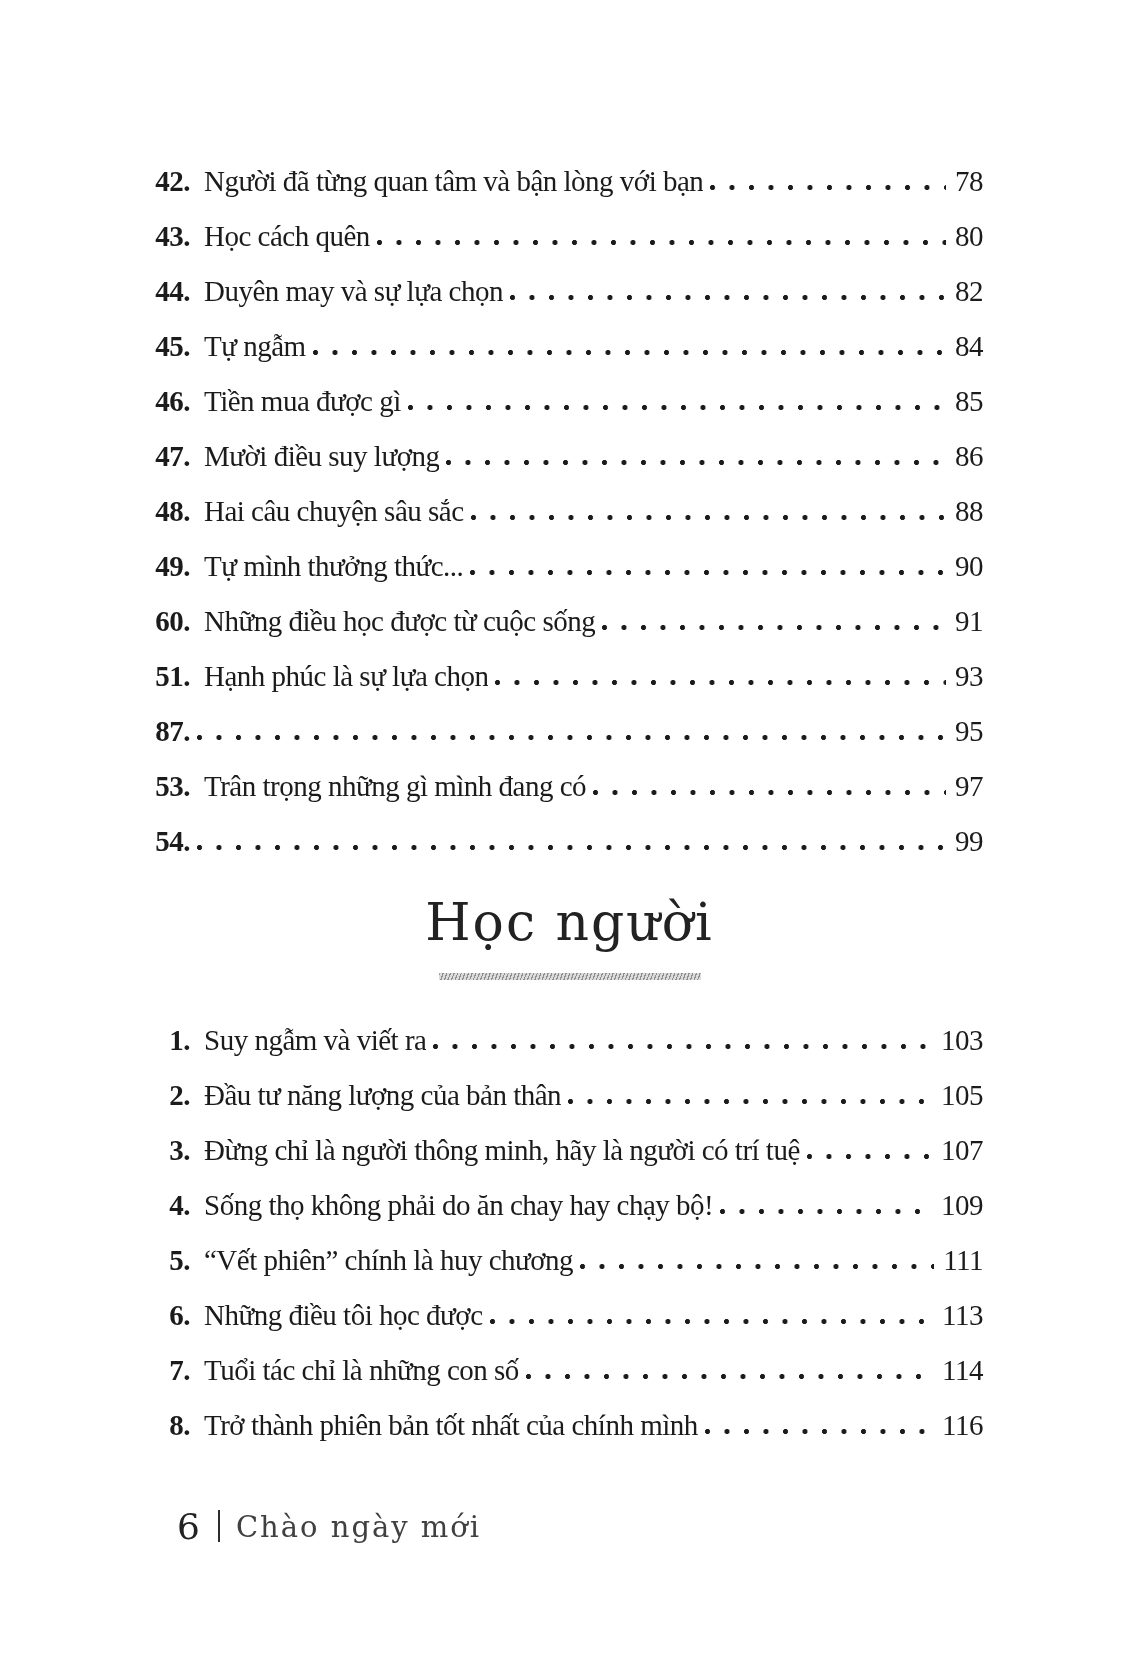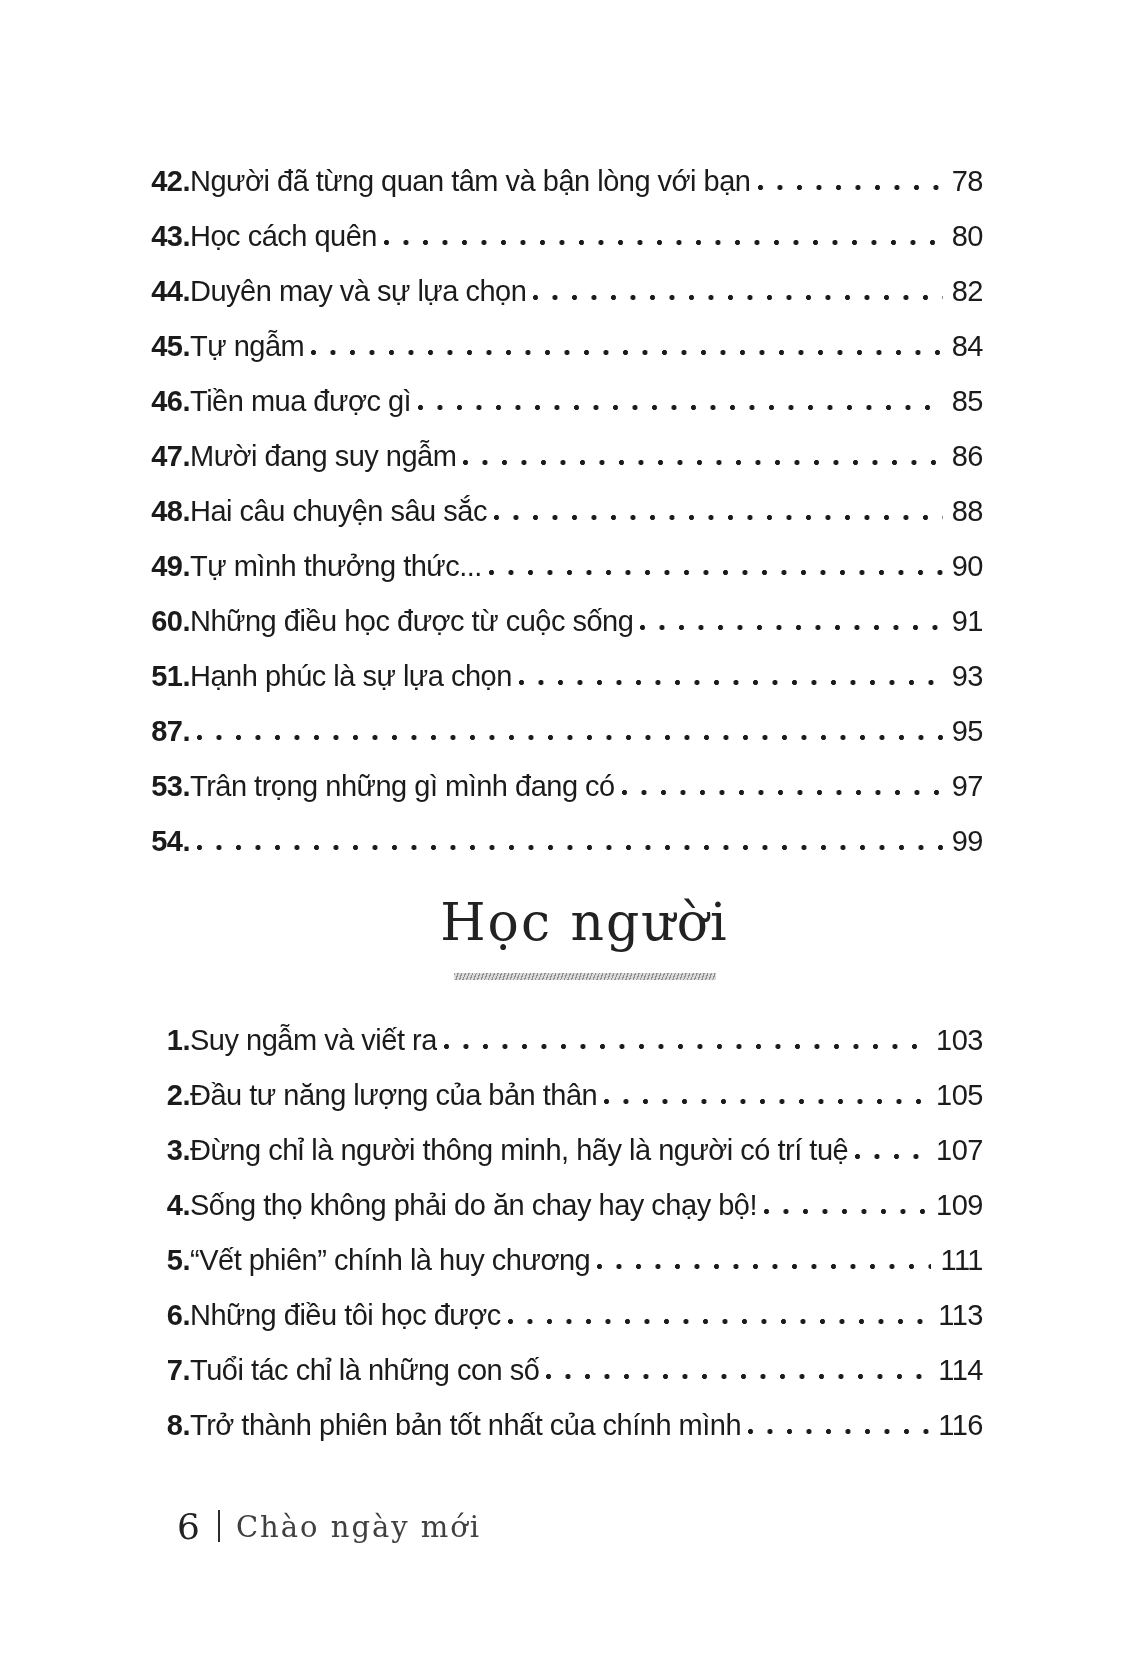--- a/index.html
+++ b/index.html
@@ -19,52 +19,54 @@
     list-style: none;
     margin: 0;
     padding: 0;
   }
   .row {
     display: flex;
     align-items: baseline;
     height: 55px;
     line-height: 55px;
     font-size: 29px;
+    font-family: Liberation Serif, serif;
   }
   .num {
     flex: none;
     width: 130px;
     text-align: right;
     font-weight: 700;
     letter-spacing: -0.5px;
   }
   .title {
     flex: 0 1 auto;
     min-width: 0;
+    margin-left: 14px;
     white-space: nowrap;
     overflow: hidden;
     letter-spacing: -0.5px;
   }
   .leader {
     flex: 1 1 14px;
     min-width: 14px;
     height: 7px;
     margin: 0 9px 0 7px;
     background-image: radial-gradient(circle at 2.5px 3.5px, #1b1b1b 2.2px, rgba(0,0,0,0) 2.9px);
     background-size: 19.5px 7px;
     background-repeat: repeat-x;
     background-position: left bottom;
   }
   .pg {
     flex: none;
     letter-spacing: -0.5px;
   }
   .section-head {
     position: relative;
-    left: 63px;            
+    left: 48px;            
     text-align: center;
     margin-top: 18px;
   }
   .section-head h2 {
     margin: 0;
     font-family: "DejaVu Serif", serif;
     font-weight: 400;
     font-size: 52px;
     line-height: 70px;
     letter-spacing: 2px;
@@ -135,21 +137,21 @@
           <span class="pg">84</span>
         </li>
         <li class="row">
           <span class="num">46.</span>
           <span class="title">Tiền mua được gì</span>
           <span class="leader"></span>
           <span class="pg">85</span>
         </li>
         <li class="row">
           <span class="num">47.</span>
-          <span class="title">Mười đang suy ngẫm</span>
+          <span class="title">Mười điều suy lượng</span>
           <span class="leader"></span>
           <span class="pg">86</span>
         </li>
         <li class="row">
           <span class="num">48.</span>
           <span class="title">Hai câu chuyện sâu sắc</span>
           <span class="leader"></span>
           <span class="pg">88</span>
         </li>
         <li class="row">

